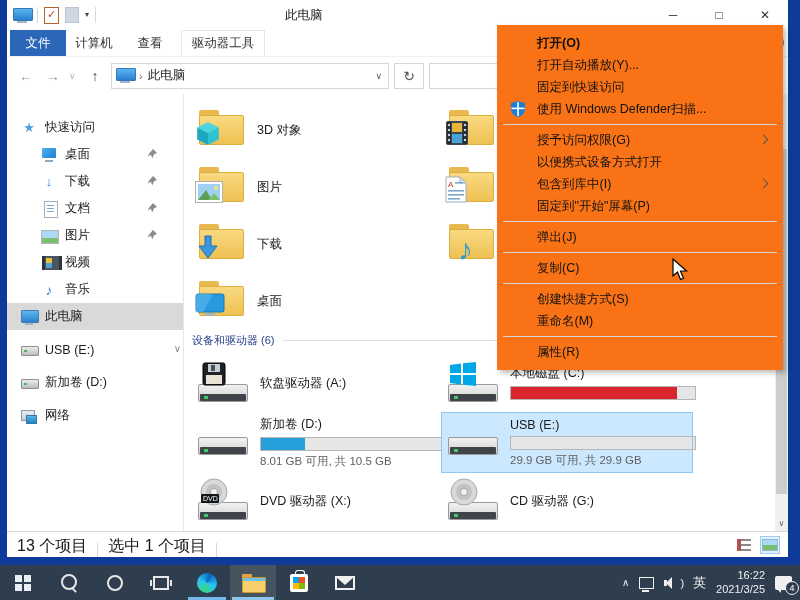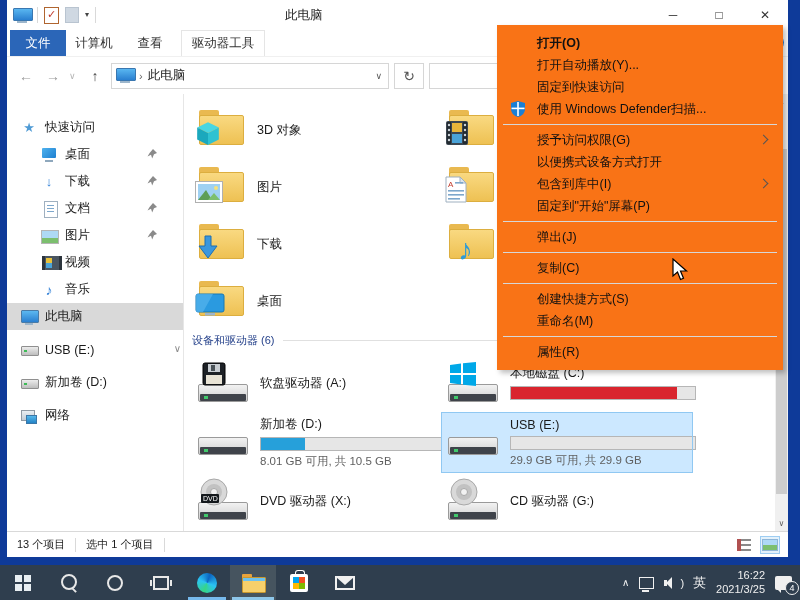--- a/index.html
+++ b/index.html
@@ -111,21 +111,21 @@
   .group-hdr .gh-line { flex:1; height:1px; background:#e0e0e0; margin-right:6px; }
 
   
   .vscroll { position:absolute; right:0; top:0; bottom:0; width:13px; background:#f0f0f0; }
   .vs-arrow { position:absolute; left:0; width:13px; height:15px; color:#5f5f5f; font-size:8px; text-align:center; line-height:15px; }
   .vs-up { top:0; }
   .vs-down { bottom:0; }
   .vs-thumb { position:absolute; left:1px; width:11px; top:55px; height:345px; background:#cdcdcd; }
 
   
-  .statusbar { height:26px; border-top:1px solid #d9d9d9; display:flex; align-items:center; padding:0 10px; gap:10px; font-size:11px; flex:none; position:relative; }
+  .statusbar { height:26px; border-top:1px solid #d9d9d9; display:flex; align-items:flex-end; padding:0 10px; gap:10px; font-size:16px; flex:none; position:relative; }
   .st-sep { width:1px; height:14px; background:#d9d9d9; }
   .view-btns { position:absolute; right:8px; top:4px; display:flex; gap:6px; }
   .vb { width:20px; height:18px; display:flex; align-items:center; justify-content:center; }
   .vb.active { border:1px solid #9ecdf2; background:#e3f1fb; }
   .ic-details { width:14px; height:12px; background:repeating-linear-gradient(#8a8a8a 0 2px, transparent 2px 5px); border-left:4px solid #b05050; }
   .ic-thumbs { width:16px; height:12px; border:1px solid #8fb6d8; background:linear-gradient(#aed9f5 55%, #7cbf6e 55%); }
 
   
   .cmenu { position:absolute; left:497px; top:25px; width:286px; background:#f97316; border:4px solid #f97316; box-shadow:3px 3px 5px rgba(0,0,0,.25); padding:3px 0; z-index:50; }
   .mi { height:22px; display:flex; align-items:center; padding:0 10px 0 36px; position:relative; font-size:12.5px; color:#111; }

